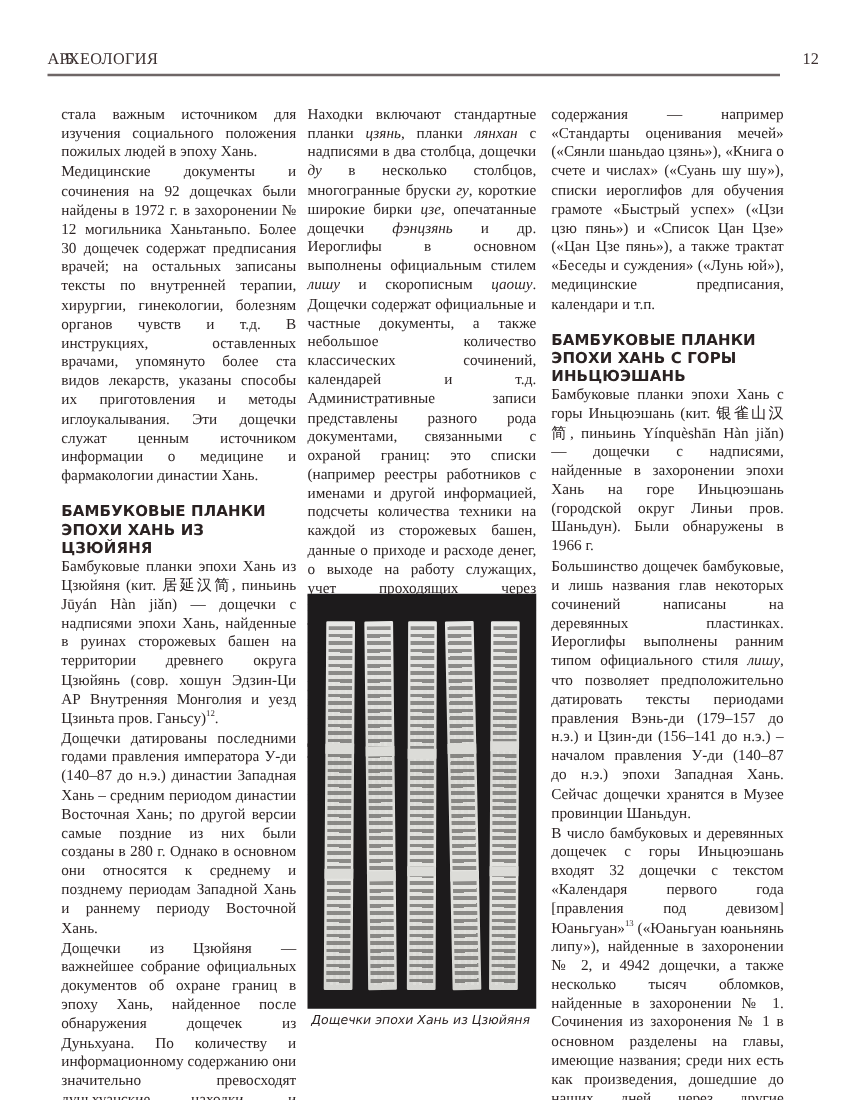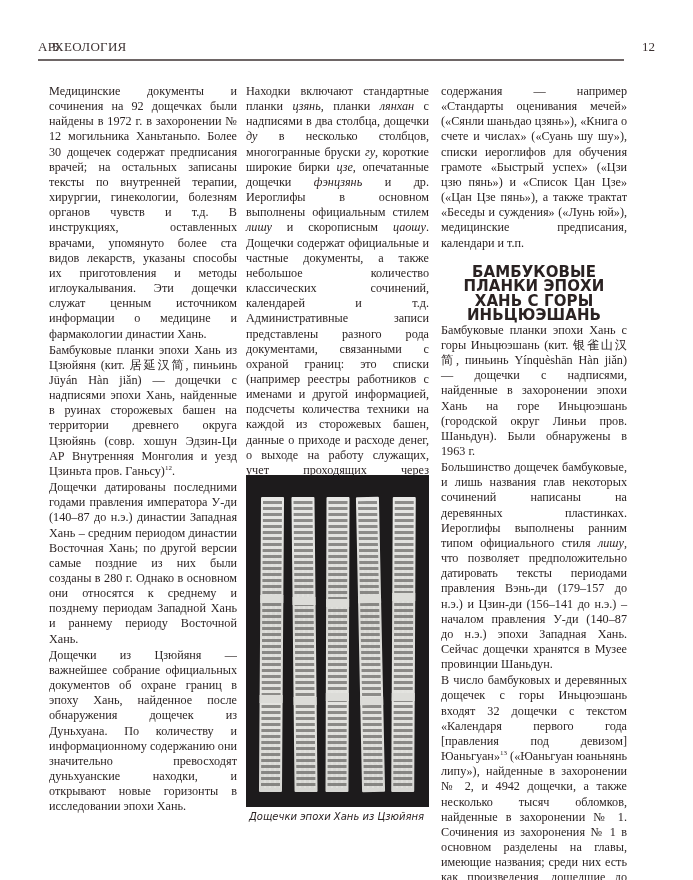--- a/index.html
+++ b/index.html
@@ -16,22 +16,22 @@
       position: absolute; top: 84px;
       font-family: "Liberation Serif", serif; font-size: 12.2px; line-height: 15.15px;
       color: #2c2424; text-align: justify; hyphens: manual;
     }
     .col-1 { left: 49px; width: 188px; }
     .col-2 { left: 246px; width: 183px; }
     .col-3 { left: 441px; width: 186px; }
     .col p { margin: 0; text-indent: 0; }
     .col p + p { margin-top: 1px; }
     .col h3 {
-      font-family: "DejaVu Sans", sans-serif; font-weight: bold; font-size: 15px;
-      line-height: 14.5px; margin: 14px 0 0 0; color: #2a2222; text-align: center; letter-spacing: 0.1px;
+      font-family: "DejaVu Sans", sans-serif; font-weight: bold; font-size: 12px;
+      line-height: 14.5px; margin: 14px 0 0 0; color: #2a2222; text-align: left; letter-spacing: 0.1px;
     }
     .col em { font-style: italic; }
     .col sup { font-size: 7px; line-height: 0; vertical-align: super; }
     .figure {
       position: absolute; left: 246px; top: 475px; width: 183px; height: 332px;
       background: #1d1b1c; overflow: hidden;
     }
     .slip {
       position: absolute; top: 22px; width: 23px; height: 295px;
       background: linear-gradient(180deg, #e8e8e6 0%, #d8d8d4 40%, #e4e4e0 70%, #d6d6d2 100%);
@@ -55,21 +55,23 @@
 <body>
 
 <div class="header">
   <span class="left">Б</span>
   <span class="center">АРХЕОЛОГИЯ</span>
   <span class="right">12</span>
 </div>
 <div class="header-rule"></div>
 
 <div class="col col-1">
+  <p>стала важным источником для изучения социального положения пожилых людей в эпоху Хань.</p>
   <p>Медицинские документы и сочинения на 92 дощечках были найдены в 1972 г. в захоронении № 12 могильника Ханьтаньпо. Более 30 дощечек содержат предписания врачей; на остальных записаны тексты по внутренней терапии, хирургии, гинекологии, болезням органов чувств и т.д. В инструкциях, оставленных врачами, упомянуто более ста видов лекарств, указаны способы их приготовления и методы иглоукалывания. Эти дощечки служат ценным источником информации о медицине и фармакологии династии Хань.</p>
+  <h3>БАМБУКОВЫЕ ПЛАНКИ ЭПОХИ ХАНЬ ИЗ ЦЗЮЙЯНЯ</h3>
   <p><span>Бамбуковые планки эпохи Хань из Цзюйяня (кит. 居延汉简, пиньинь Jūyán Hàn jiǎn) — дощечки с надписями эпохи Хань, найденные в руинах сторожевых башен на территории древнего округа Цзюйянь (совр. хошун Эдзин-Ци АР Внутренняя Монголия и уезд Цзиньта пров. Ганьсу)</span><sup>12</sup><span>.</span></p>
   <p>Дощечки датированы последними годами правления императора У-ди (140–87 до н.э.) династии Западная Хань – средним периодом династии Восточная Хань; по другой версии самые поздние из них были созданы в 280 г. Однако в основном они относятся к среднему и позднему периодам Западной Хань и раннему периоду Восточной Хань.</p>
   <p>Дощечки из Цзюйяня — важнейшее собрание официальных документов об охране границ в эпоху Хань, найденное после обнаружения дощечек из Дуньхуана. По количеству и информационному содержанию они значительно превосходят дуньхуанские находки, и открывают новые горизонты в исследовании эпохи Хань.</p>
 
 </div>
 
 <div class="col col-2">
   <p id="col2-p1"><span>Находки включают стандартные планки </span><em>цзянь</em><span>, планки </span><em>лянхан</em><span> с надписями в два столбца, дощечки </span><em>ду</em><span> в несколько столбцов, многогранные бруски </span><em>гу</em><span>, короткие широкие бирки </span><em>цзе</em><span>, опечатанные дощечки </span><em>фэнцзянь</em><span> и др. Иероглифы в основном выполнены официальным стилем </span><em>лишу</em><span> и скорописным </span><em>цаошу</em><span>. Дощечки содержат официальные и частные документы, а также небольшое количество классических сочинений, календарей и т.д. Административные записи представлены разного рода документами, связанными с охраной границ: это списки (например реестры работников с именами и другой информацией, подсчеты количества техники на каждой из сторожевых башен, данные о приходе и расходе денег, о выходе на работу служащих, учет проходящих через пограничную заставу и т.д.), а также манифесты, судебные решения, регламенты зажжения сигнальных огней, переписка по управленческим вопросам между выше-, равно- и нижестоящими инстанциями и пр. К частным документам в основном относятся торговые договоры и письма. Книги были, как правило, прикладного</span></p>
 </div>
 
@@ -98,17 +100,17 @@
       <div class="glyphs"></div>
       <div class="gap" style="top:96px;"></div>
       <div class="gap" style="top:196px;"></div>
     </div>
 </div>
 <div class="caption">Дощечки эпохи Хань из Цзюйяня</div>
 
 <div class="col col-3">
   <p>содержания — например «Стандарты оценивания мечей» («Сянли шаньдао цзянь»), «Книга о счете и числах» («Суань шу шу»), списки иероглифов для обучения грамоте «Быстрый успех» («Цзи цзю пянь») и «Список Цан Цзе» («Цан Цзе пянь»), а также трактат «Беседы и суждения» («Лунь юй»), медицинские предписания, календари и т.п.</p>
   <h3>БАМБУКОВЫЕ ПЛАНКИ ЭПОХИ ХАНЬ С ГОРЫ ИНЬЦЮЭШАНЬ</h3>
-  <p>Бамбуковые планки эпохи Хань с горы Иньцюэшань (кит. 银雀山汉简, пиньинь Yínquèshān Hàn jiǎn) — дощечки с надписями, найденные в захоронении эпохи Хань на горе Иньцюэшань (городской округ Линьи пров. Шаньдун). Были обнаружены в 1963 г.</p>
+  <p>Бамбуковые планки эпохи Хань с горы Иньцюэшань (кит. 银雀山汉简, пиньинь Yínquèshān Hàn jiǎn) — дощечки с надписями, найденные в захоронении эпохи Хань на горе Иньцюэшань (городской округ Линьи пров. Шаньдун). Были обнаружены в 1966 г.</p>
   <p><span>Большинство дощечек бамбуковые, и лишь названия глав некоторых сочинений написаны на деревянных пластинках. Иероглифы выполнены ранним типом официального стиля </span><em>лишу</em><span>, что позволяет предположительно датировать тексты периодами правления Вэнь-ди (179–157 до н.э.) и Цзин-ди (156–141 до н.э.) – началом правления У-ди (140–87 до н.э.) эпохи Западная Хань. Сейчас дощечки хранятся в Музее провинции Шаньдун.</span></p>
   <p><span>В число бамбуковых и деревянных дощечек с горы Иньцюэшань входят 32 дощечки с текстом «Календаря первого года [правления под девизом] Юаньгуан»</span><sup>13</sup><span> («Юаньгуан юаньнянь липу»), найденные в захоронении № 2, и 4942 дощечки, а также несколько тысяч обломков, найденные в захоронении № 1. Сочинения из захоронения № 1 в основном разделены на главы, имеющие названия; среди них есть как произведения, дошедшие до наших дней через другие источники, так и впервые обнаруженные тексты. Однако зачастую даже записи известных книг на дощечках расходятся с бытующими в наши дни версиями, а потому имеет место смешение этих двух категорий.</span></p>
 
 </div>
 
 </body></html>

